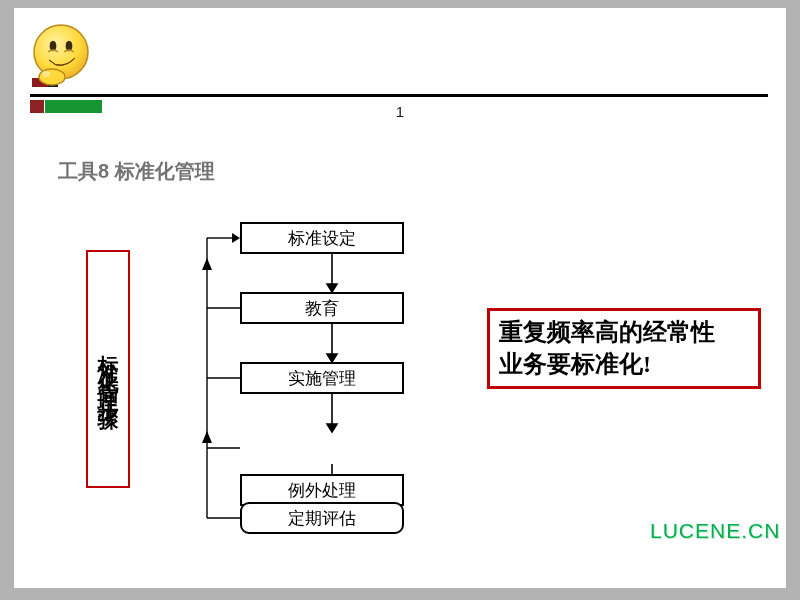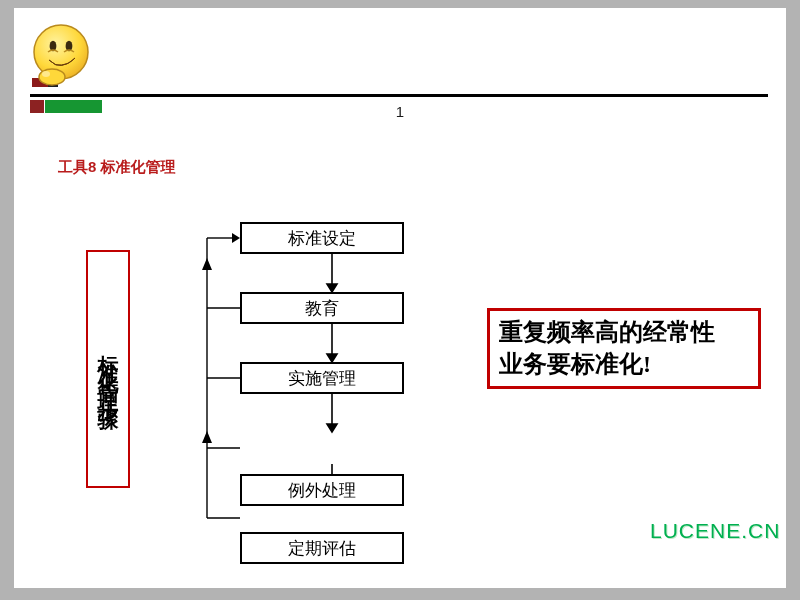--- a/index.html
+++ b/index.html
@@ -15,33 +15,33 @@
   
   .emoji-wrap { position:absolute; left:14px; top:14px; width:66px; height:68px; }
   .title { position:absolute; left:92px; top:30px; white-space:nowrap; color:#000; }
   .title-main { font-size:32px; font-weight:bold; letter-spacing:1px; }
   .title-sub  { font-size:24px; font-weight:bold; letter-spacing:1px; }
   .title-rule { position:absolute; left:16px; top:86px; width:738px; height:3px; background:#000; }
   .marker-red   { position:absolute; left:16px; top:92px; width:14px; height:13px; background:#8c2222; }
   .marker-green { position:absolute; left:31px; top:92px; width:57px; height:13px; background:#169632; }
   .page-num { position:absolute; left:0; top:95px; width:100%; text-align:center; font-size:15px; color:#1a1a1a; }
   
-  .heading { position:absolute; left:44px; top:150px; font-size:15px; font-weight:bold; color:#b91c1c;
+  .heading { position:absolute; left:44px; top:150px; font-size:20px; font-weight:bold; color:#737373;
              font-family:"Liberation Sans", sans-serif; }
   .v-box { position:absolute; left:72px; top:242px; width:40px; height:234px;
            border:2px solid #c00000; display:flex; align-items:center; justify-content:center; background:#fff; }
   .v-text { writing-mode:vertical-rl; text-orientation:upright;
             font-family:"Liberation Serif", serif; font-weight:bold;
             font-size:21px; letter-spacing:9px; color:#000; }
   .fbox { position:absolute; left:226px; width:164px; height:32px; background:#fff;
           border:2px solid #000; box-sizing:border-box;
           display:flex; align-items:center; justify-content:center;
           font-family:"Liberation Serif", serif; font-size:17px; color:#000; }
   .fbox1 { top:214px; } .fbox2 { top:284px; } .fbox3 { top:354px; }
-  .fbox4 { top:424px;margin-top:42px; } .fbox5 { top:524px; }
+  .fbox4 { top:424px;margin-top:42px; } .fbox5 { top:494px;border-radius:9px; }
   .connectors { position:absolute; left:0; top:0; pointer-events:none; }
   .callout { position:absolute; left:473px; top:300px; width:250px;
              border:3px solid #c00000; background:#fff; padding:5px 9px;
              font-family:"Liberation Serif", serif; font-size:24px; font-weight:bold;
              line-height:1.35; color:#000; }
   .watermark { position:absolute; left:636px; top:511px; font-size:21px; font-weight:normal;
                color:#00b050; letter-spacing:1px; text-shadow:1px 1px 0 #bfe8c8;
                font-family:"Liberation Sans", sans-serif; }
 </style>
 </head>

